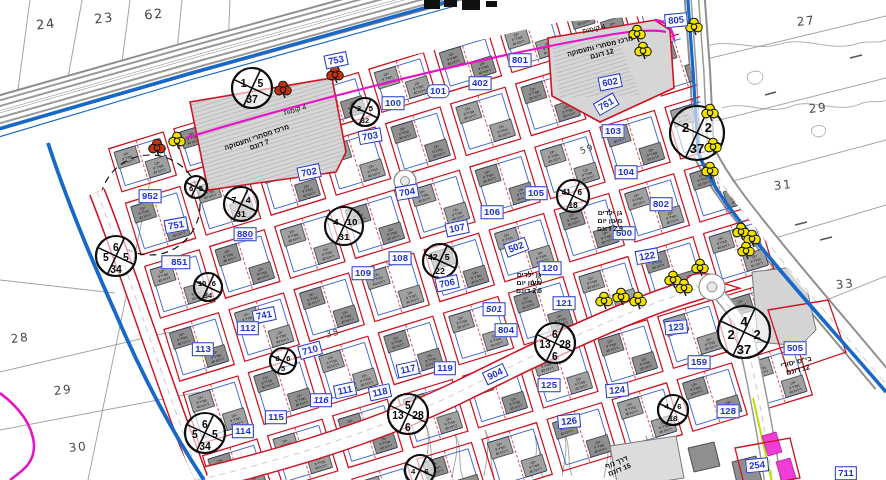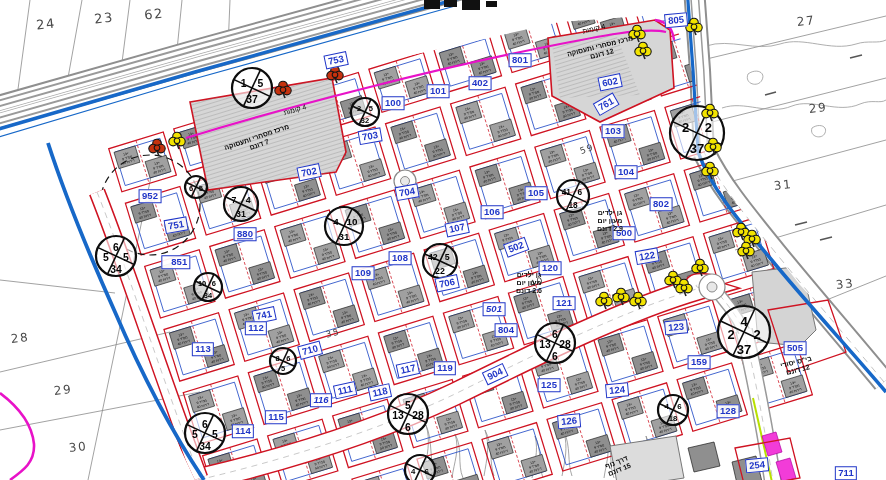--- a/index.html
+++ b/index.html
@@ -1124,21 +1124,21 @@
         <circle cx="0" cy="0.8" r="2.8"></circle>
       </g>
     </svg>
   <div id="overlay">
       <div class="plbl" style="left: 150px; top: 196px; --r: 0deg; --lbl: #2036c8;">952</div>
       <div class="plbl" style="left: 176px; top: 225px; --r: -10deg; --lbl: #2036c8;">751</div>
       <div class="plbl" style="left: 245px; top: 234px; text-decoration: underline; --r: 0deg; --lbl: #2036c8;">880</div>
       <div class="plbl" style="left: 176px; top: 262px; padding-left: 9px; --r: 0deg; --lbl: #2036c8;">851</div>
       <div class="plbl" style="left: 336px; top: 60px; --r: -12deg; --lbl: #2036c8;">753</div>
       <div class="plbl" style="left: 393px; top: 103px; --r: 0deg; --lbl: #2036c8;">100</div>
-      <div class="plbl" style="left: 438px; top: 91px; --r: 0deg; --lbl: #2036c8;">101</div>
+      <div class="plbl" style="left: 438px; top: 91px; border-radius: 6px; --r: 0deg; --lbl: #2036c8;">101</div>
       <div class="plbl" style="left: 480px; top: 83px; --r: 0deg; --lbl: #2036c8;">402</div>
       <div class="plbl" style="left: 520px; top: 60px; --r: 0deg; --lbl: #2036c8;">801</div>
       <div class="plbl" style="left: 370px; top: 136px; --r: -10deg; --lbl: #2036c8;">703</div>
       <div class="plbl" style="left: 309px; top: 172px; --r: -12deg; --lbl: #2036c8;">702</div>
       <div class="plbl" style="left: 407px; top: 192px; --r: -10deg; --lbl: #2036c8;">704</div>
       <div class="plbl" style="left: 536px; top: 193px; --r: 0deg; --lbl: #2036c8;">105</div>
       <div class="plbl" style="left: 492px; top: 212px; --r: 0deg; --lbl: #2036c8;">106</div>
       <div class="plbl" style="left: 457px; top: 228px; --r: -12deg; --lbl: #2036c8;">107</div>
       <div class="plbl" style="left: 400px; top: 258px; --r: 0deg; --lbl: #2036c8;">108</div>
       <div class="plbl" style="left: 363px; top: 273px; --r: 0deg; --lbl: #2036c8;">109</div>
@@ -1157,21 +1157,21 @@
       <div class="plbl" style="left: 676px; top: 20px; --r: -5deg; --lbl: #2036c8;">805</div>
       <div class="plbl" style="left: 506px; top: 330px; --r: 0deg; --lbl: #2036c8;">804</div>
       <div class="plbl" style="left: 310px; top: 350px; --r: -15deg; --lbl: #2036c8;">710</div>
       <div class="plbl" style="left: 264px; top: 315px; --r: -12deg; --lbl: #2036c8;">741</div>
       <div class="plbl" style="left: 321px; top: 400px; font-style: italic; --r: 0deg; --lbl: #2036c8;">116</div>
       <div class="plbl" style="left: 345px; top: 390px; --r: -12deg; --lbl: #2036c8;">111</div>
       <div class="plbl" style="left: 408px; top: 369px; --r: -12deg; --lbl: #2036c8;">117</div>
       <div class="plbl" style="left: 380px; top: 392px; --r: -12deg; --lbl: #2036c8;">118</div>
       <div class="plbl" style="left: 445px; top: 342px; margin-top: 26px; --r: 0deg; --lbl: #2036c8;">119</div>
       <div class="plbl" style="left: 495px; top: 374px; --r: -25deg; --lbl: #2036c8;">904</div>
-      <div class="plbl" style="left: 256px; top: 328px; --r: 0deg; --lbl: #2036c8;">112</div>
+      <div class="plbl" style="left: 248px; top: 328px; --r: 0deg; --lbl: #2036c8;">112</div>
       <div class="plbl" style="left: 203px; top: 349px; --r: 0deg; --lbl: #2036c8;">113</div>
       <div class="plbl" style="left: 276px; top: 417px; --r: 0deg; --lbl: #2036c8;">115</div>
       <div class="plbl" style="left: 243px; top: 431px; --r: 0deg; --lbl: #2036c8;">114</div>
       <div class="plbl" style="left: 549px; top: 385px; --r: 0deg; --lbl: #2036c8;">125</div>
       <div class="plbl" style="left: 617px; top: 390px; --r: -5deg; --lbl: #2036c8;">124</div>
       <div class="plbl" style="left: 569px; top: 421px; --r: -5deg; --lbl: #2036c8;">126</div>
       <div class="plbl" style="left: 676px; top: 327px; --r: -5deg; --lbl: #2036c8;">123</div>
       <div class="plbl" style="left: 699px; top: 362px; --r: 0deg; --lbl: #2036c8;">159</div>
       <div class="plbl" style="left: 728px; top: 411px; --r: 0deg; --lbl: #2036c8;">128</div>
       <div class="plbl" style="left: 795px; top: 348px; --r: 0deg; --lbl: #2036c8;">505</div>

